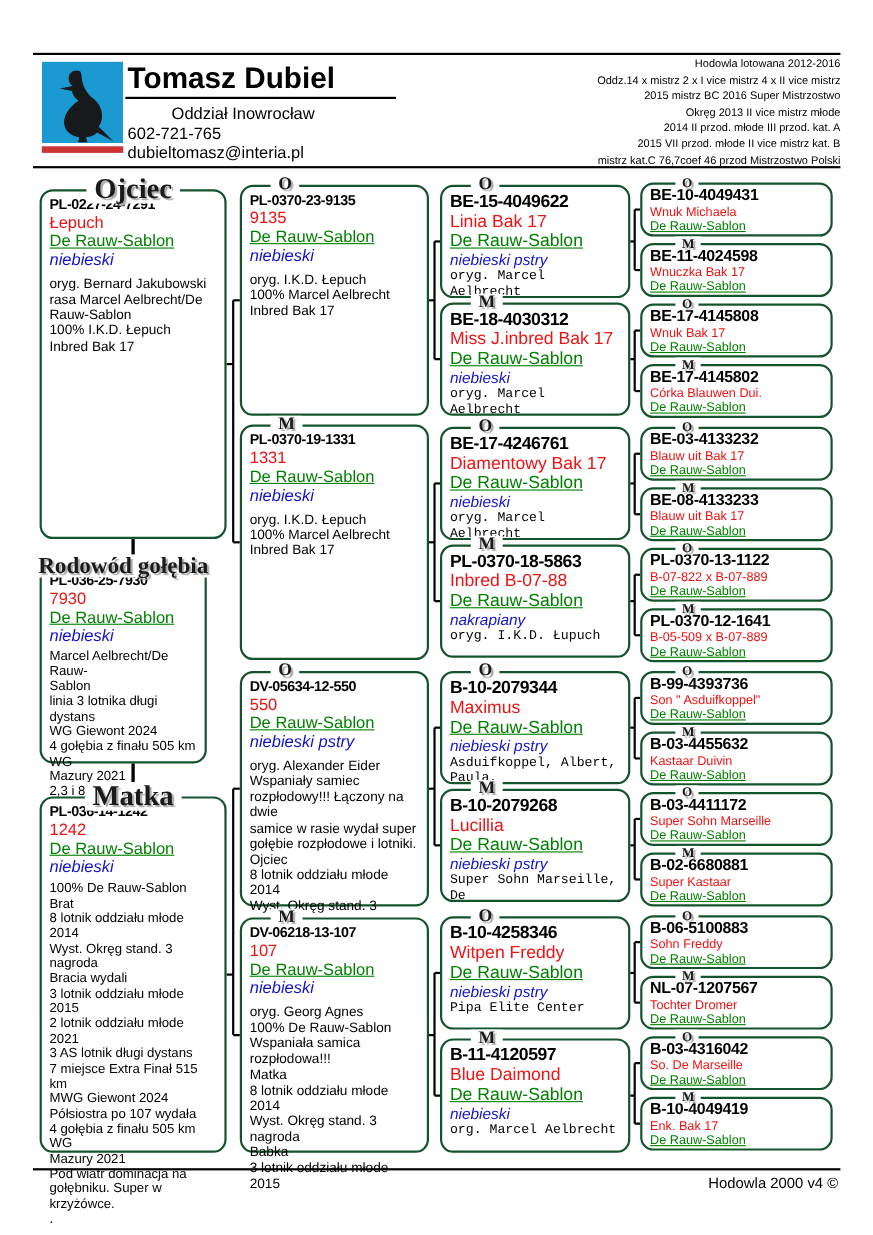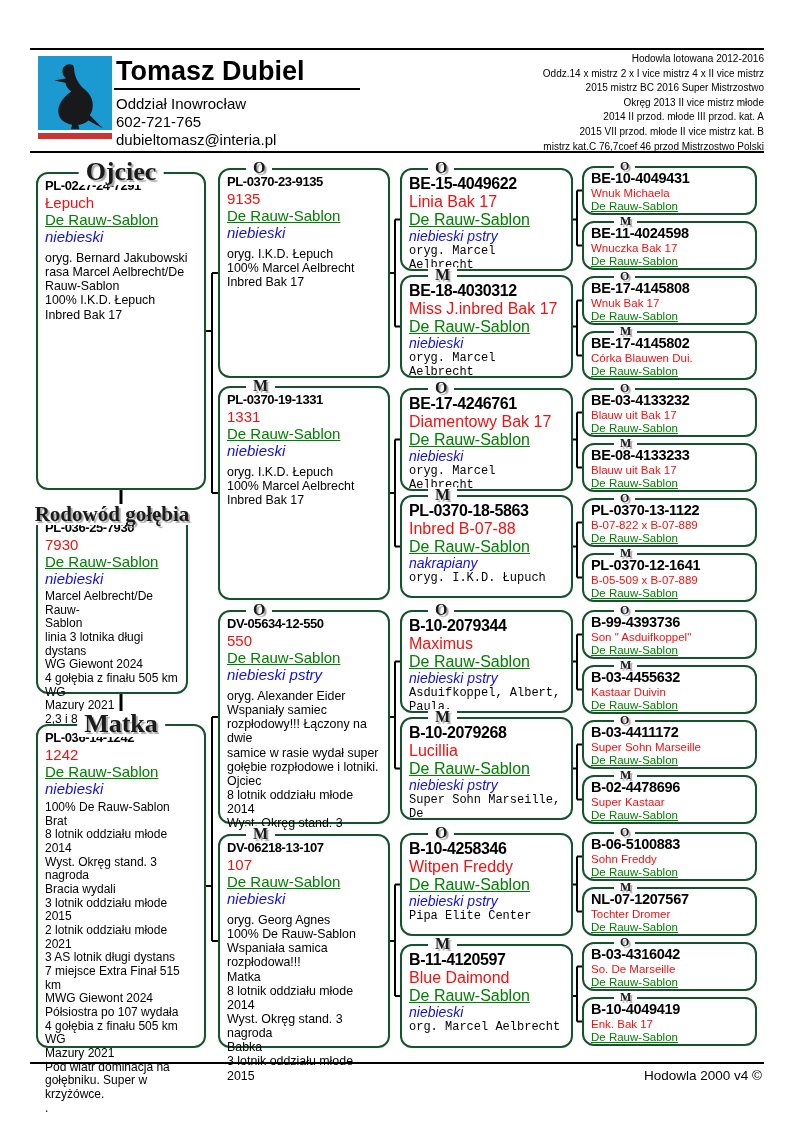--- a/index.html
+++ b/index.html
@@ -63,21 +63,21 @@
   <div class="logo" title="Tomasz Dubiel">
     <svg width="74" height="74" viewBox="0 0 100 100">
       <rect x="0" y="0" width="100" height="100" id="logo-bg" fill="#1b9ad2"></rect>
       <path fill="#18191b" d="M47 12 C40 9 33 13 33 21 C33 25 35 28 38 30 L22 33 L37 36 C38 41 41 45 45 48 C33 56 25 68 28 79 C30 87 38 92 48 93 L44 99 L52 93 C58 93 64 91 68 87 L88 98 L70 80 C77 70 75 55 64 46 C55 39 50 29 49 20 C49 16 48 13 47 12 Z"></path>
       <path fill="#18191b" d="M46 92 L45 99 L56 99 L54 92 Z"></path>
     </svg>
   </div>
   <div class="logo-bar" style="background: rgb(204, 51, 51);"></div>
 
   <div class="breeder-name">Tomasz Dubiel</div>
-  <div class="contact" style="top:95px;">Oddział Inowrocław</div>
+  <div class="contact" style="top:95px;margin-left:40px;">Oddział Inowrocław</div>
   <div class="contact" style="top:113px;">602-721-765</div>
   <div class="contact" style="top:131px;">dubieltomasz@interia.pl</div>
 
   <div class="achv">
     <div>Hodowla lotowana 2012-2016</div>
     <div>Oddz.14 x mistrz 2 x I vice mistrz 4 x II vice mistrz</div>
     <div>2015 mistrz BC 2016 Super Mistrzostwo</div>
     <div>Okręg 2013 II vice mistrz młode</div>
     <div>2014 II przod. młode III przod. kat. A</div>
     <div>2015 VII przod. młode II vice mistrz kat. B</div>
@@ -374,21 +374,21 @@
       <div class="strain">De Rauw-Sablon</div>
     </div>
     <div class="pbox tiny" style="left: 582px; top: 720px; width: 175px; height: 49px;">
       <span class="sexlab">O</span>
       <div class="ring">B-03-4411172</div>
       <div class="name">Super Sohn Marseille</div>
       <div class="strain">De Rauw-Sablon</div>
     </div>
     <div class="pbox tiny" style="left: 582px; top: 775px; width: 175px; height: 49px;">
       <span class="sexlab">M</span>
-      <div class="ring">B-02-4478696</div>
+      <div class="ring">B-02-6680881</div>
       <div class="name">Super Kastaar</div>
       <div class="strain">De Rauw-Sablon</div>
     </div>
     <div class="pbox tiny" style="left: 582px; top: 832px; width: 175px; height: 49px;">
       <span class="sexlab">O</span>
       <div class="ring">B-06-5100883</div>
       <div class="name">Sohn Freddy</div>
       <div class="strain">De Rauw-Sablon</div>
     </div>
     <div class="pbox tiny" style="left: 582px; top: 887px; width: 175px; height: 49px;">

